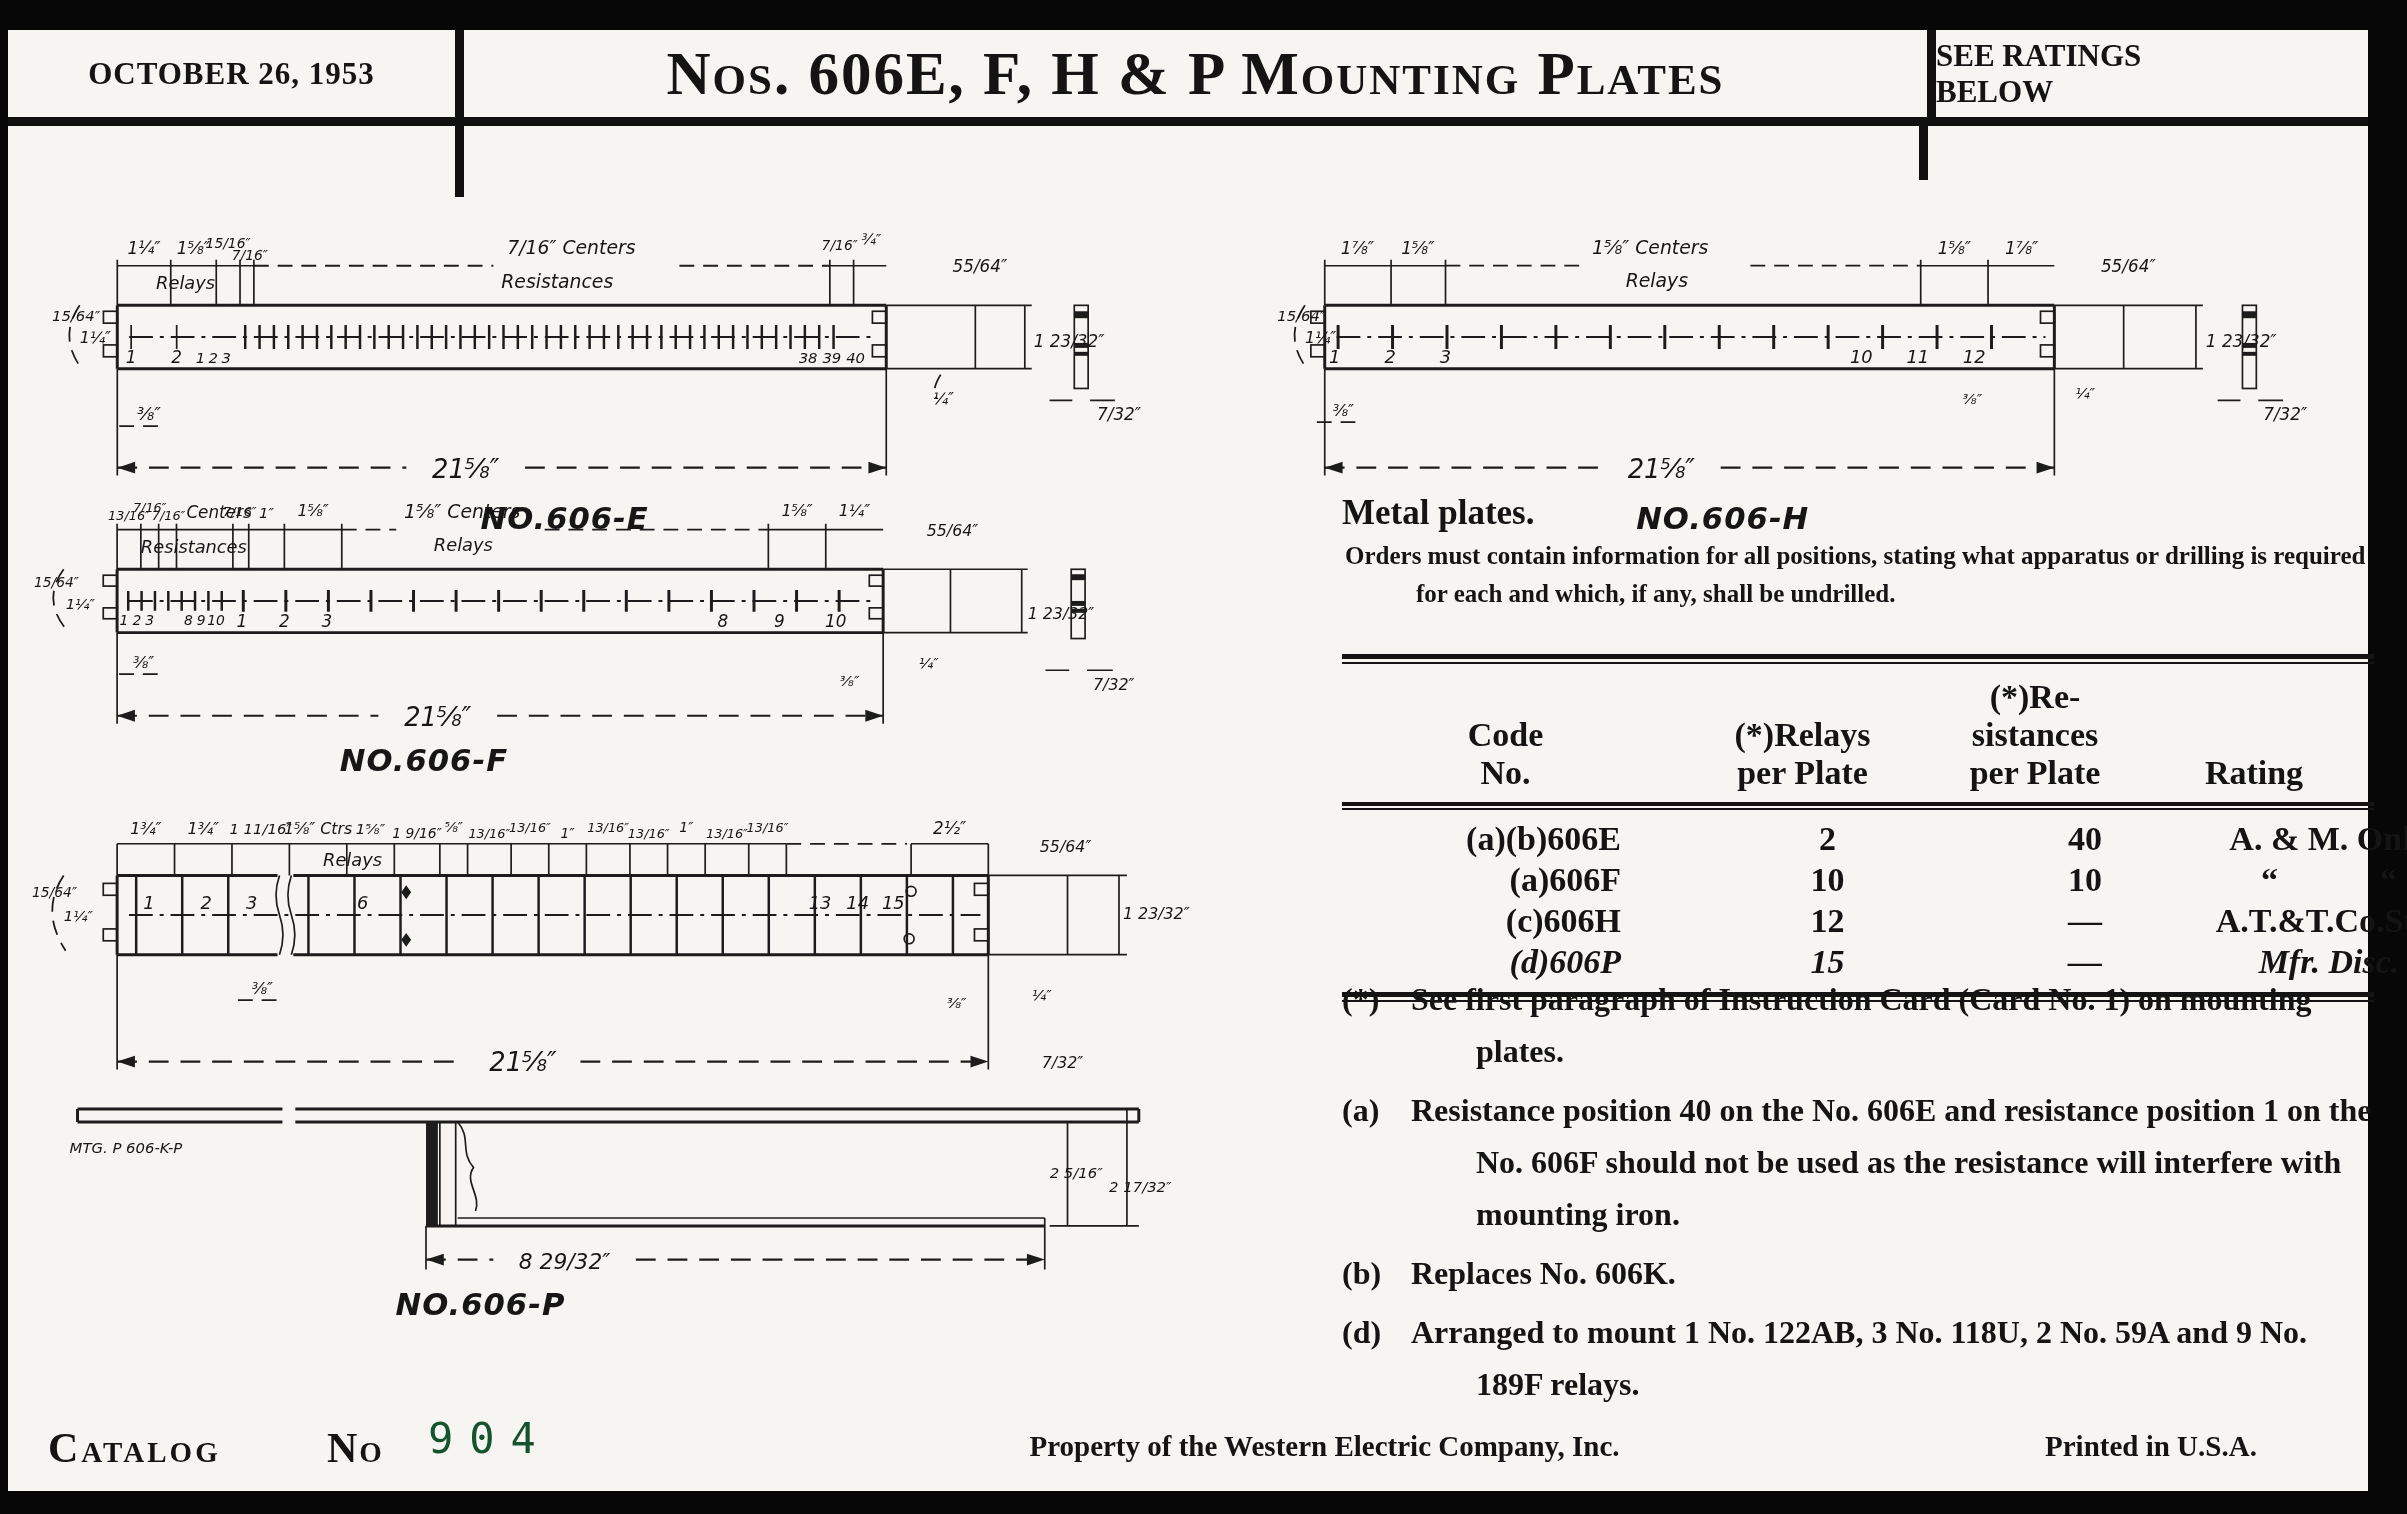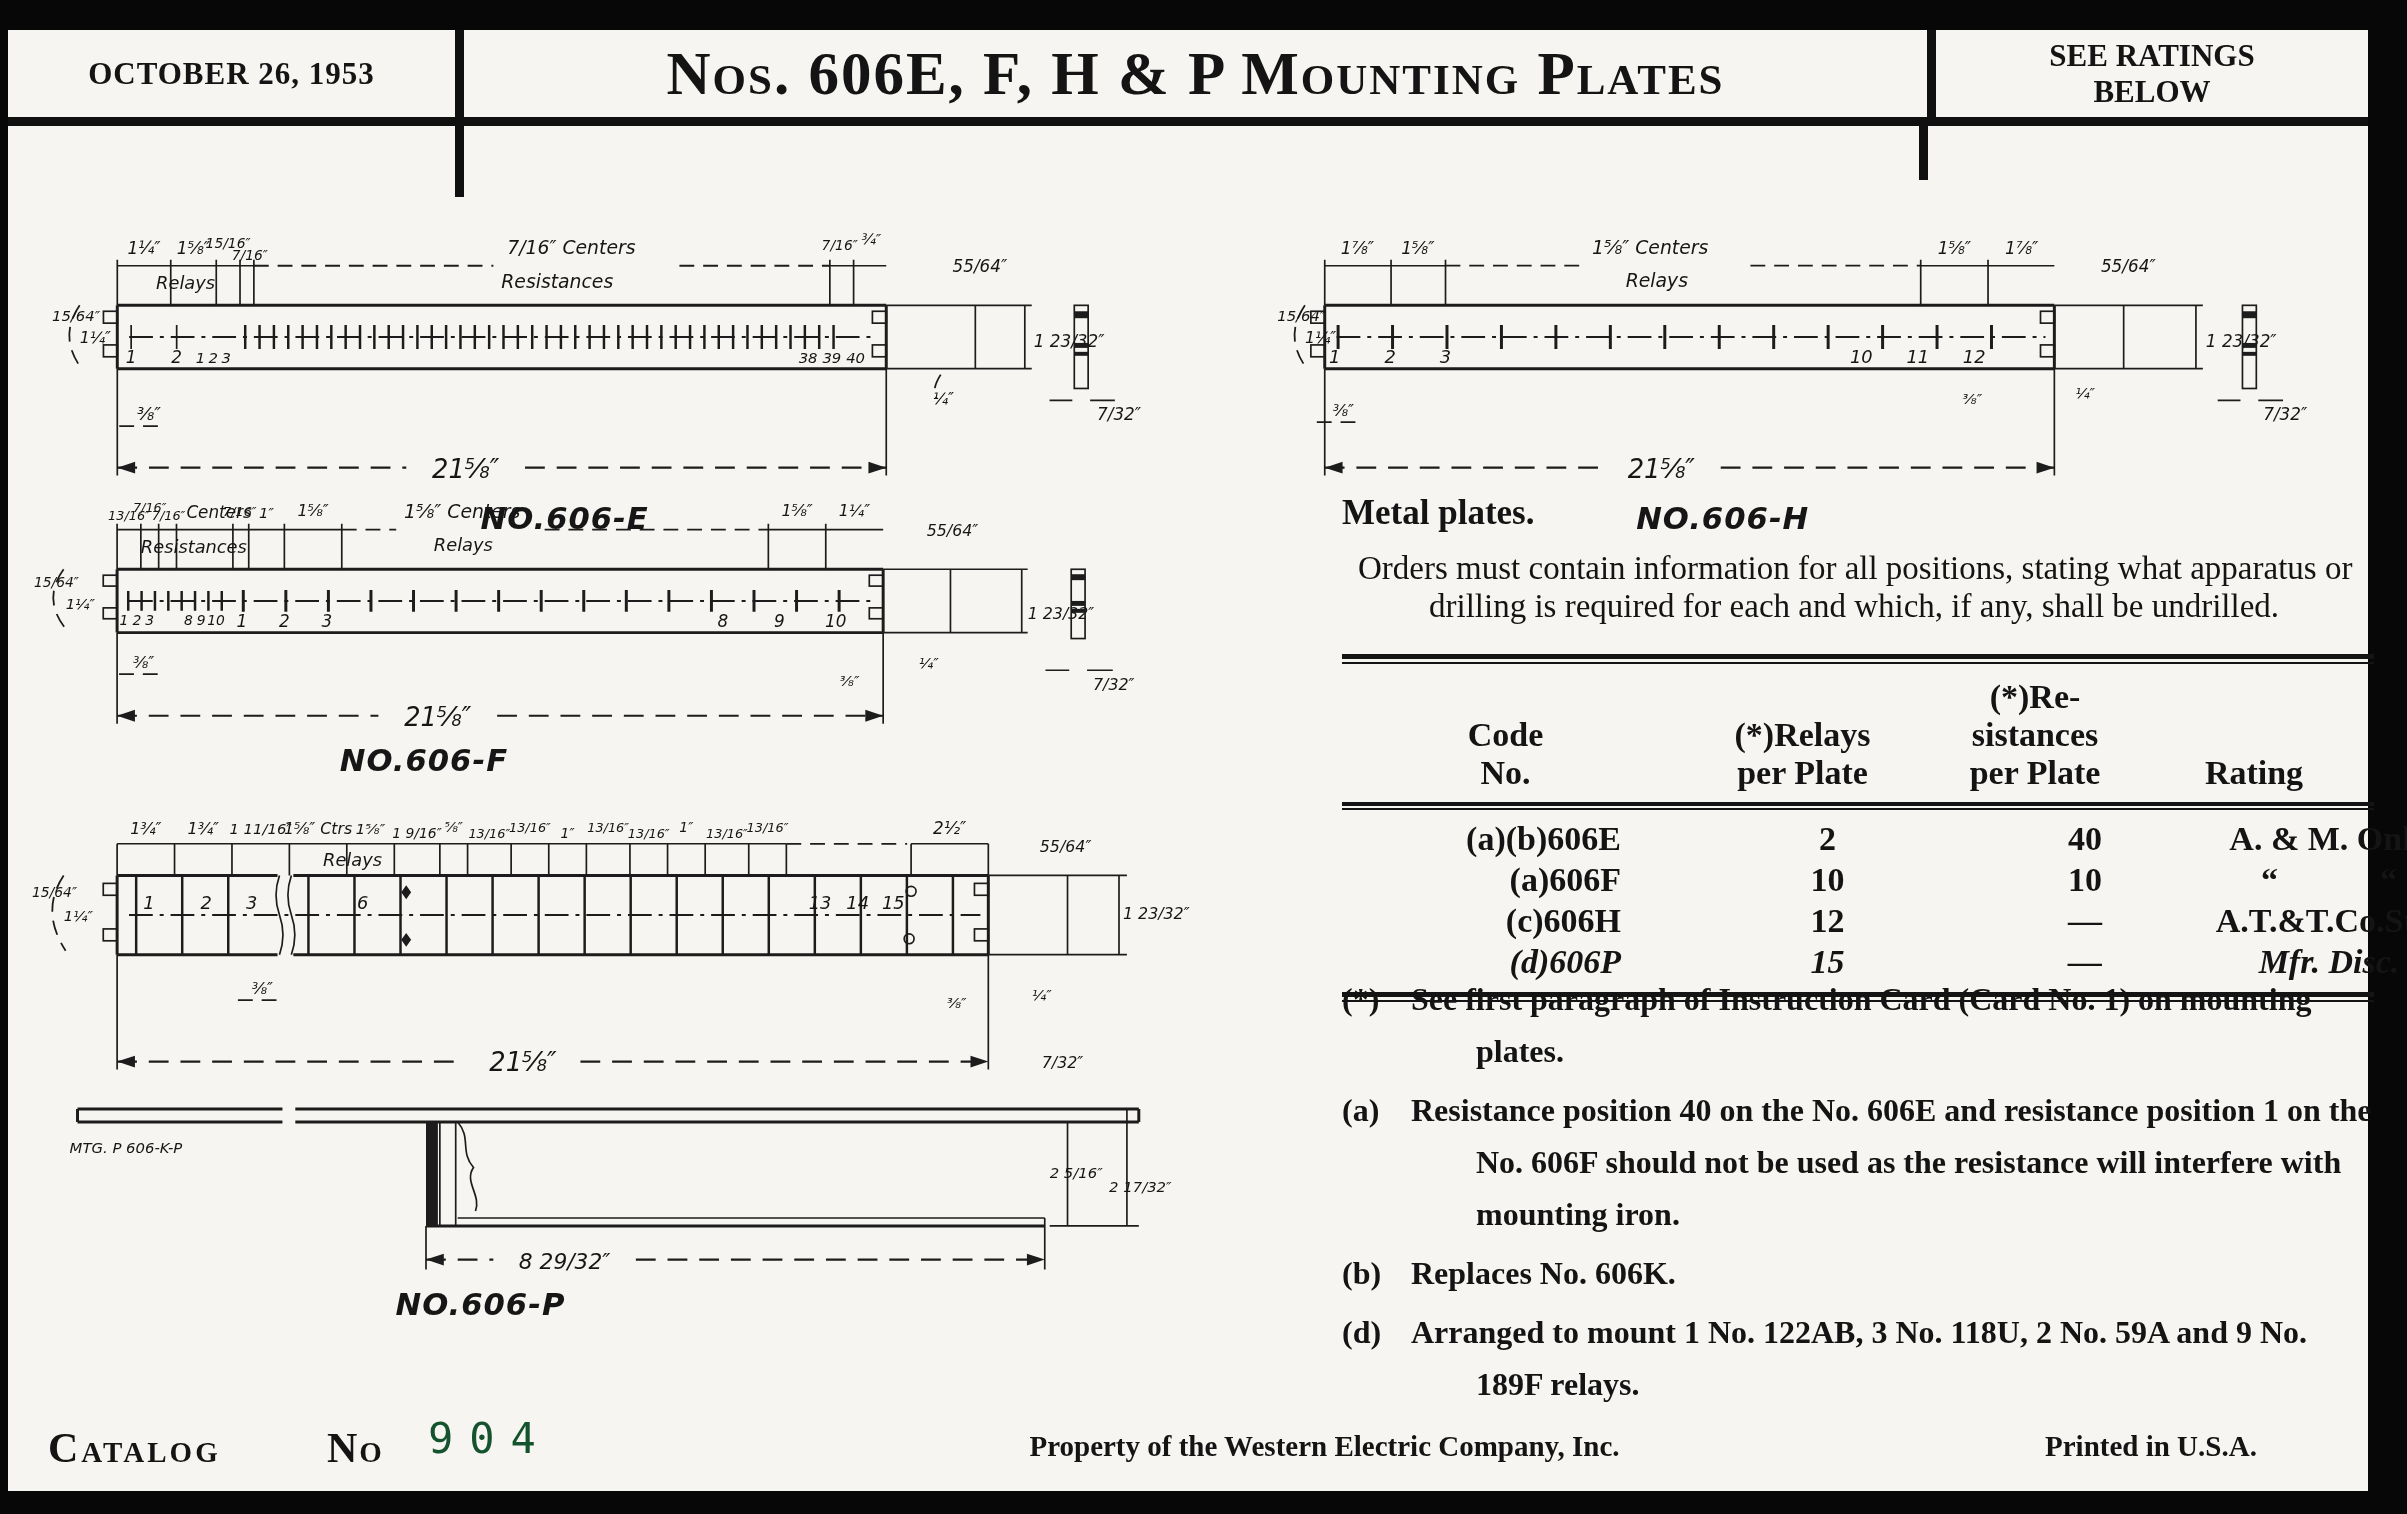--- a/index.html
+++ b/index.html
@@ -2,21 +2,21 @@
 <html><head>
 <meta charset="utf-8">
 <style>
   html,body{margin:0;padding:0;}
   body{width:2408px;height:1515px;position:relative;background:#070707;font-family:"Liberation Serif",serif;overflow:hidden;}
   .page{position:absolute;left:8px;top:30px;width:2360px;height:1461px;background:#f6f5f1;color:#141414;}
   
   .hdr{position:absolute;left:0;top:0;width:100%;height:87px;border-bottom:9px solid #101010;}
   .hdr-date{position:absolute;left:0;top:0;width:447px;height:87px;border-right:9px solid #101010;display:flex;align-items:center;justify-content:center;font-weight:bold;font-size:31px;letter-spacing:1px;}
   .hdr-title{position:absolute;left:456px;top:0;width:1463px;height:87px;display:flex;align-items:center;justify-content:center;font-weight:bold;font-variant:small-caps;font-size:61px;letter-spacing:2px;border-radius:7px;}
-  .hdr-ratings{position:absolute;right:0;top:0;width:432px;height:87px;border-left:9px solid #101010;display:flex;flex-direction:column;align-items:center;justify-content:center;font-weight:bold;font-size:31px;line-height:36px;}
+  .hdr-ratings{position:absolute;right:0;top:0;width:432px;height:87px;border-left:9px solid #101010;display:flex;flex-direction:column;align-items:flex-start;justify-content:center;font-weight:bold;font-size:31px;line-height:36px;}
   .stub{position:absolute;width:9px;background:#101010;}
   .stub1{left:447px;top:96px;height:71px;}
   .stub2{left:1911px;top:96px;height:54px;}
   
   .dwg{position:absolute;}
   .dwg .ln{stroke:#1c1c1c;stroke-width:3;fill:none;}
   .dwg .thin{stroke:#1c1c1c;stroke-width:1.7;fill:none;}
   .dwg .dash{stroke:#1c1c1c;stroke-width:1.8;fill:none;stroke-dasharray:15 9;}
   .dwg .cline{stroke:#1c1c1c;stroke-width:2;fill:none;stroke-dasharray:24 7 4 7;}
   .dwg .ticksF{stroke:#1c1c1c;stroke-width:24;stroke-dasharray:2.5 12;}
@@ -27,21 +27,21 @@
   .dwg .oline{stroke:#1c1c1c;stroke-width:2.2;fill:none;stroke-dasharray:20 12;}
   .dwg .fillk{fill:#1c1c1c;stroke:none;}
   .dwg text{fill:#161616;stroke:none;font-family:"DejaVu Sans",sans-serif;font-style:italic;}
   .t13{font-size:13px}.t14{font-size:14px}.t15{font-size:15px}.t16{font-size:16px}.t17{font-size:17px}.t18{font-size:18px}.t19{font-size:19px}.t22{font-size:22px}.t26{font-size:26px}
   .mid{text-anchor:middle;}
   .dname{font-style:normal;font-weight:bold;font-size:31px;letter-spacing:1px;}
   .stampt{font-style:normal;font-size:15px;}
   
   .rcol{position:absolute;left:1334px;top:463px;width:1035px;}
   .lead{font-size:35px;font-weight:bold;margin:0 0 4px 0;}
-  .bodyp{font-size:33px;font-weight:normal;line-height:38px;margin:16px;padding-left:71px;text-indent:-71px;}
+  .bodyp{font-size:25px;font-weight:bold;line-height:38px;margin:3px;padding-left:71px;text-indent:-71px;}
   .tbl{position:absolute;left:1334px;top:624px;width:1032px;font-weight:bold;}
   .rule-top{height:0;border-top:5px solid #141414;border-bottom:2px solid #141414;padding-top:3px;}
   .rule-mid{height:0;border-top:4px solid #141414;border-bottom:2px solid #141414;padding-top:2px;}
   .thead{display:grid;grid-template-columns:327px 267px 198px 240px;align-items:end;text-align:center;font-size:34px;line-height:38px;padding:14px 0 10px 0;}
   .trow{display:grid;grid-template-columns:327px 267px 198px 240px;font-size:34px;line-height:41px;text-align:center;gap:25px;}
   .td-code{text-align:right;padding-right:48px;}
   .trow-it{font-style:italic;}
   .tbody{padding:8px 0 10px 0;}
   .notes{position:absolute;left:1334px;top:943px;width:1038px;font-size:32px;font-weight:bold;line-height:52px;}
   .note{margin:0 0 7px 0;padding-left:134px;text-indent:-134px;}

